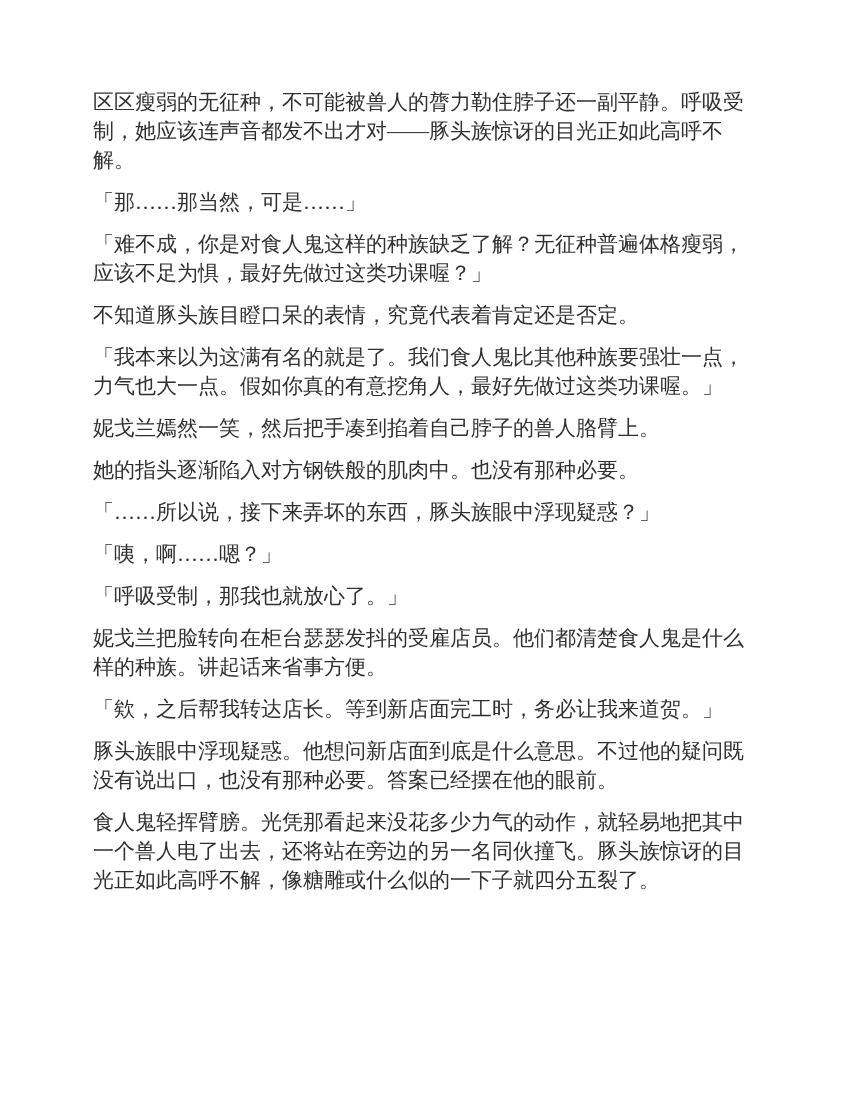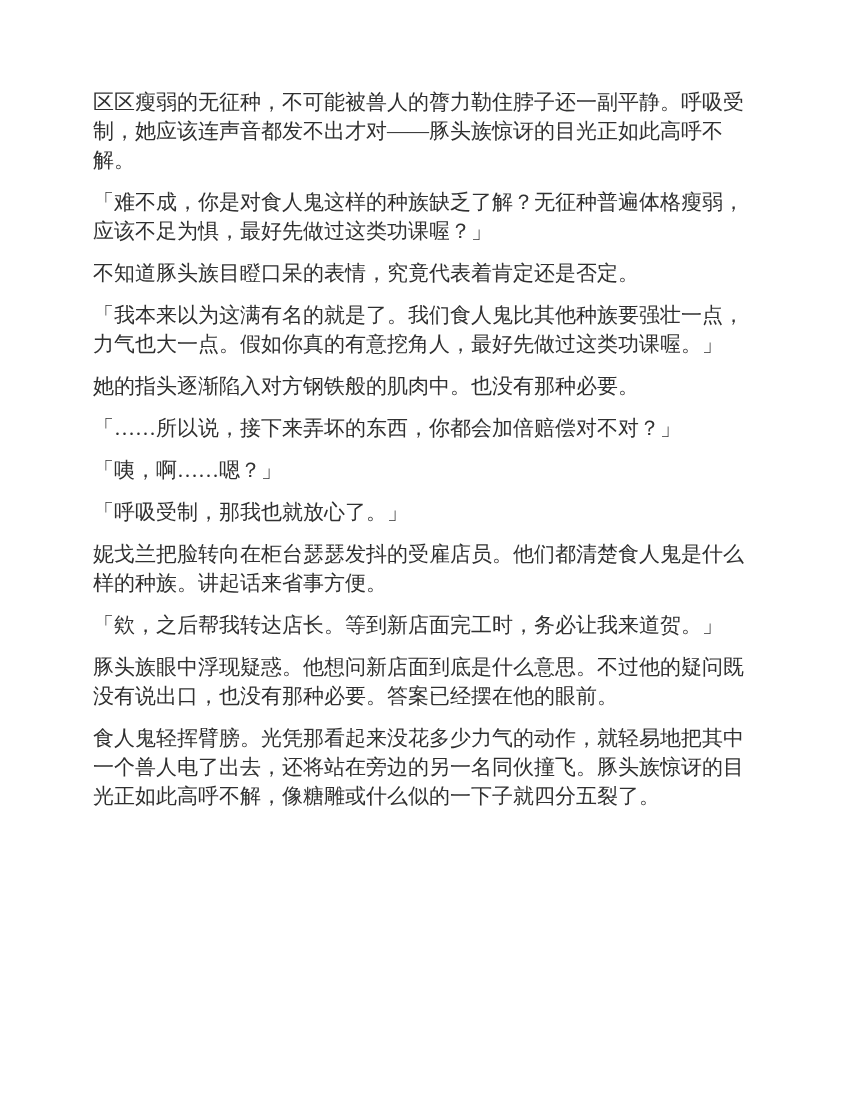--- a/index.html
+++ b/index.html
@@ -34,25 +34,27 @@
     word-break: break-all;
     line-break: strict;
   }
 </style>
 </head>
 <body style="background: rgb(255, 255, 255);">
 
 <div class="page">
   <div class="text-column" style="color: rgb(48, 48, 48);">
     <p class="para">区区瘦弱的无征种，不可能被兽人的膂力勒住脖子还一副平静。呼吸受制，她应该连声音都发不出才对——豚头族惊讶的目光正如此高呼不解。</p>
+    <p class="para">「那……那当然，可是……」</p>
     <p class="para">「难不成，你是对食人鬼这样的种族缺乏了解？无征种普遍体格瘦弱，应该不足为惧，最好先做过这类功课喔？」</p>
     <p class="para">不知道豚头族目瞪口呆的表情，究竟代表着肯定还是否定。</p>
     <p class="para">「我本来以为这满有名的就是了。我们食人鬼比其他种族要强壮一点，力气也大一点。假如你真的有意挖角人，最好先做过这类功课喔。」</p>
+    <p class="para">妮戈兰嫣然一笑，然后把手凑到掐着自己脖子的兽人胳臂上。</p>
     <p class="para">她的指头逐渐陷入对方钢铁般的肌肉中。也没有那种必要。</p>
-    <p class="para">「……所以说，接下来弄坏的东西，你都会加倍赔偿对不对？」</p>
+    <p class="para">「……所以说，接下来弄坏的东西，豚头族眼中浮现疑惑？」</p>
     <p class="para">「咦，啊……嗯？」</p>
     <p class="para">「呼吸受制，那我也就放心了。」</p>
     <p class="para">妮戈兰把脸转向在柜台瑟瑟发抖的受雇店员。他们都清楚食人鬼是什么样的种族。讲起话来省事方便。</p>
     <p class="para">「欸，之后帮我转达店长。等到新店面完工时，务必让我来道贺。」</p>
     <p class="para">豚头族眼中浮现疑惑。他想问新店面到底是什么意思。不过他的疑问既没有说出口，也没有那种必要。答案已经摆在他的眼前。</p>
     <p class="para">食人鬼轻挥臂膀。光凭那看起来没花多少力气的动作，就轻易地把其中一个兽人电了出去，还将站在旁边的另一名同伙撞飞。豚头族惊讶的目光正如此高呼不解，像糖雕或什么似的一下子就四分五裂了。</p>
   </div>
 </div>
 
 </body></html>

